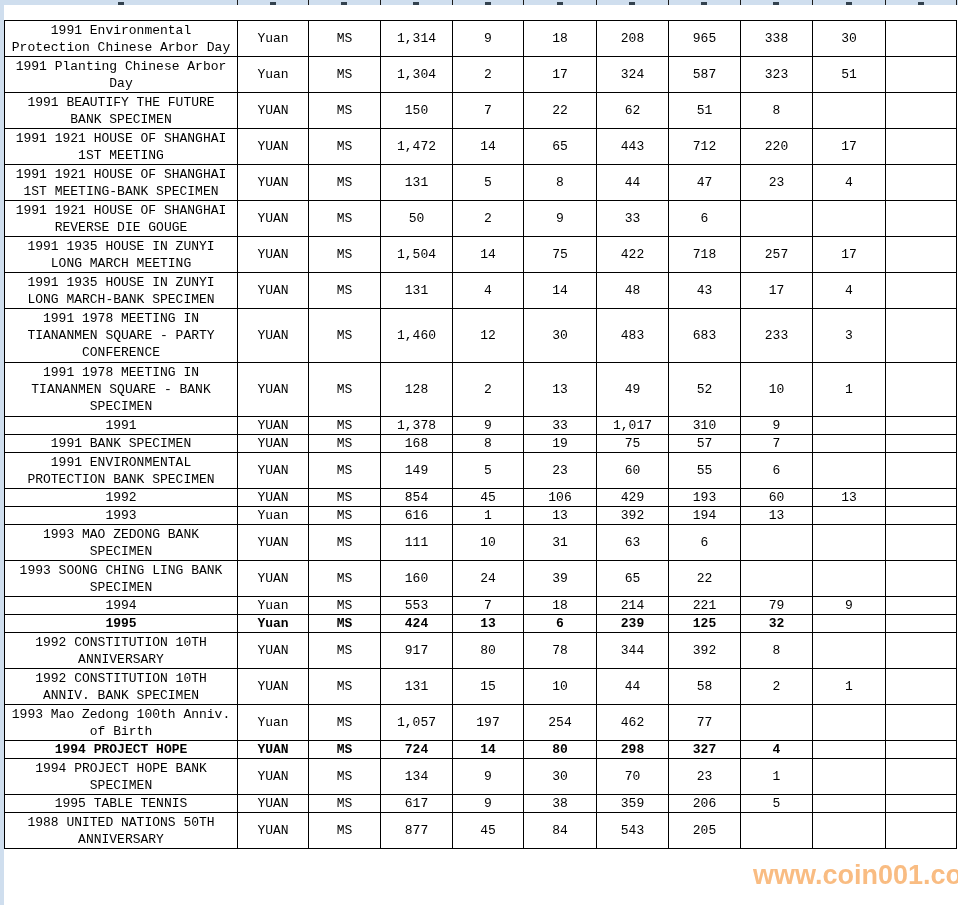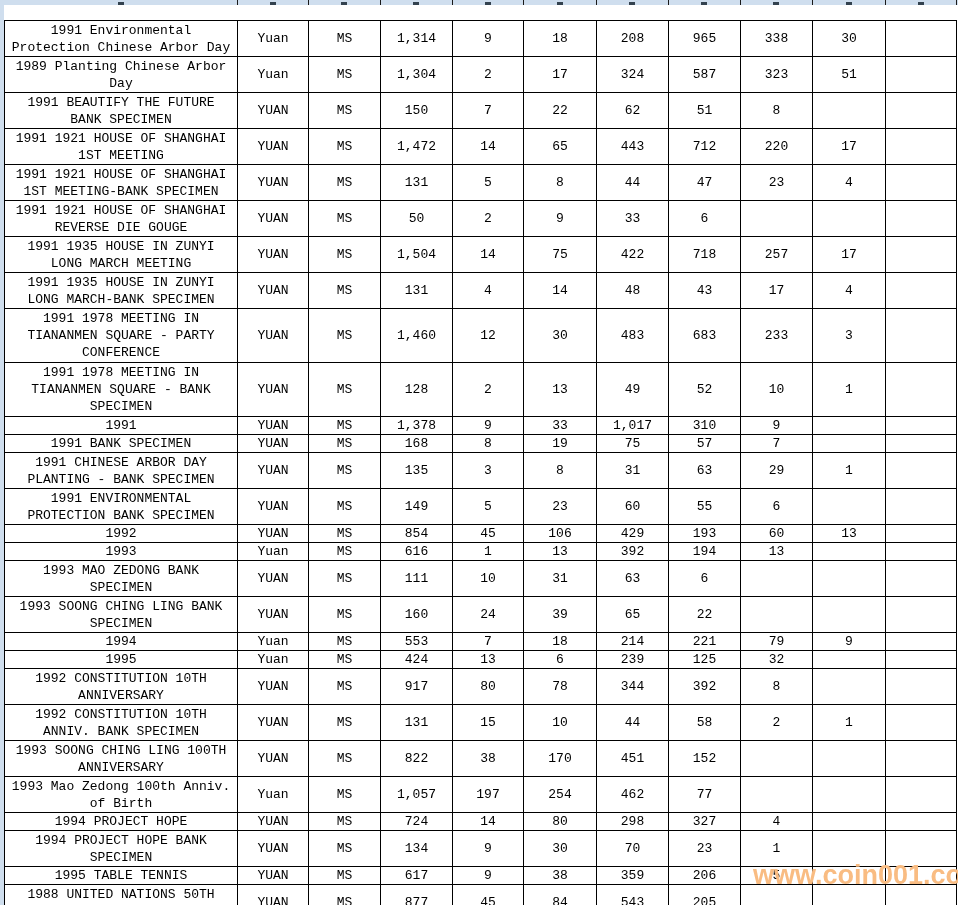--- a/index.html
+++ b/index.html
@@ -96,21 +96,21 @@
         <td>1,314</td>
         <td>9</td>
         <td>18</td>
         <td>208</td>
         <td>965</td>
         <td>338</td>
         <td>30</td>
         <td></td>
       </tr>
       <tr style="height: 36px;">
-        <td class="desc">1989 Planting Chinese Arbor
+        <td class="desc">1991 Planting Chinese Arbor
 Day</td>
         <td>Yuan</td>
         <td>MS</td>
         <td>1,304</td>
         <td>2</td>
         <td>17</td>
         <td>324</td>
         <td>587</td>
         <td>323</td>
         <td>51</td>
@@ -250,34 +250,20 @@
         <td>168</td>
         <td>8</td>
         <td>19</td>
         <td>75</td>
         <td>57</td>
         <td>7</td>
         <td></td>
         <td></td>
       </tr>
       <tr style="height: 36px;">
-        <td class="desc">1991 CHINESE ARBOR DAY
-PLANTING - BANK SPECIMEN</td>
-        <td>YUAN</td>
-        <td>MS</td>
-        <td>135</td>
-        <td>3</td>
-        <td>8</td>
-        <td>31</td>
-        <td>63</td>
-        <td>29</td>
-        <td>1</td>
-        <td></td>
-      </tr>
-      <tr style="height: 36px;">
         <td class="desc">1991 ENVIRONMENTAL
 PROTECTION BANK SPECIMEN</td>
         <td>YUAN</td>
         <td>MS</td>
         <td>149</td>
         <td>5</td>
         <td>23</td>
         <td>60</td>
         <td>55</td>
         <td>6</td>
@@ -344,21 +330,21 @@
         <td>MS</td>
         <td>553</td>
         <td>7</td>
         <td>18</td>
         <td>214</td>
         <td>221</td>
         <td>79</td>
         <td>9</td>
         <td></td>
       </tr>
-      <tr style="height: 18px;">
+      <tr style="height: 18px; font-weight: bold;">
         <td class="desc">1995</td>
         <td>Yuan</td>
         <td>MS</td>
         <td>424</td>
         <td>13</td>
         <td>6</td>
         <td>239</td>
         <td>125</td>
         <td>32</td>
         <td></td>
@@ -386,48 +372,34 @@
         <td>131</td>
         <td>15</td>
         <td>10</td>
         <td>44</td>
         <td>58</td>
         <td>2</td>
         <td>1</td>
         <td></td>
       </tr>
       <tr style="height: 36px;">
-        <td class="desc">1993 SOONG CHING LING 100TH
-ANNIVERSARY</td>
-        <td>YUAN</td>
-        <td>MS</td>
-        <td>822</td>
-        <td>38</td>
-        <td>170</td>
-        <td>451</td>
-        <td>152</td>
-        <td></td>
-        <td></td>
-        <td></td>
-      </tr>
-      <tr style="height: 36px;">
         <td class="desc">1993 Mao Zedong 100th Anniv.
 of Birth</td>
         <td>Yuan</td>
         <td>MS</td>
         <td>1,057</td>
         <td>197</td>
         <td>254</td>
         <td>462</td>
         <td>77</td>
         <td></td>
         <td></td>
         <td></td>
       </tr>
-      <tr style="height: 18px;">
+      <tr style="height: 18px; font-weight: bold;">
         <td class="desc">1994 PROJECT HOPE</td>
         <td>YUAN</td>
         <td>MS</td>
         <td>724</td>
         <td>14</td>
         <td>80</td>
         <td>298</td>
         <td>327</td>
         <td>4</td>
         <td></td>

